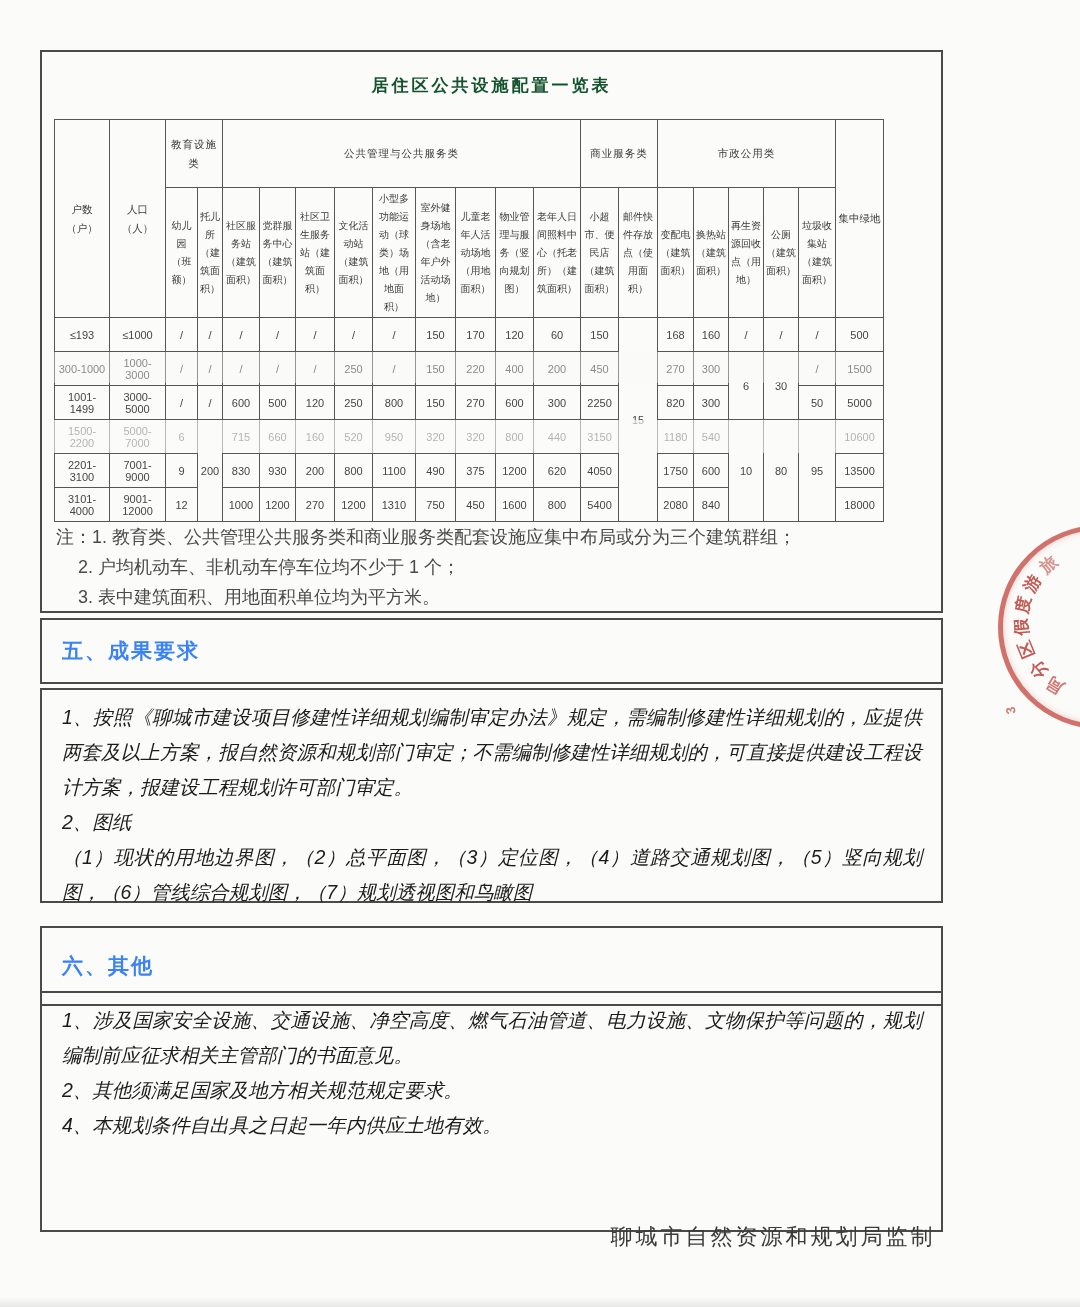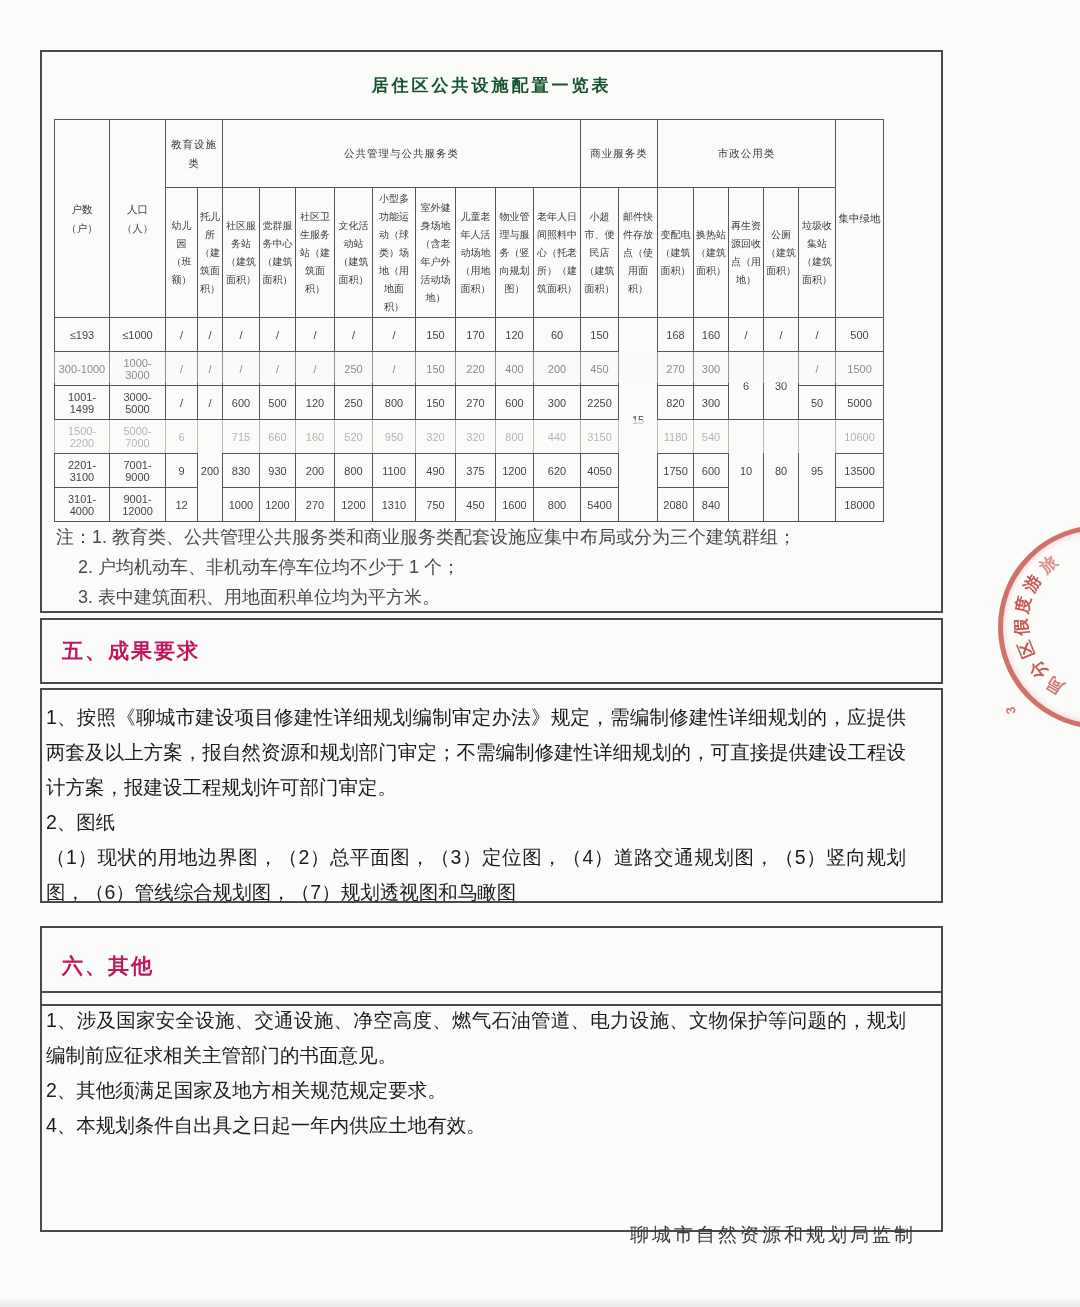--- a/index.html
+++ b/index.html
@@ -54,31 +54,31 @@
   .wash{position:absolute;pointer-events:none;}
   .wash1{left:52px;top:352px;width:831px;height:31px;background:rgba(251,251,249,0.38);}
   .wash2{left:52px;top:420px;width:831px;height:33px;background:rgba(251,251,249,0.60);}
 
   .notes{position:absolute;left:14px;top:478px;width:860px;font-size:18px;color:#4a4a4a;}
   .notes p{margin:0 0 16px 0;line-height:14px;}
   .notes p.ind{margin-left:22px;}
 
   .sec-heading{
     position:absolute;left:20px;top:50%;transform:translateY(-50%);
-    font-size:21px;font-weight:bold;letter-spacing:2px;color:#be185d;
+    font-size:21px;font-weight:bold;letter-spacing:2px;color:#3b82f6;
   }
   .sec-body{
-    position:absolute;left:4px;top:10px;width:860px;
-    font-size:19.5px;line-height:35px;color:#1c1c1c;
+    position:absolute;left:20px;top:10px;width:860px;
+    font-size:19.5px;line-height:35px;color:#1c1c1c;font-style:italic;
   }
   .sec-body p{margin:0;text-align:justify;}
 
   .doc-footer{
     position:absolute;top:1222px;left:598px;width:350px;
-    font-size:19px;letter-spacing:3px;color:#3b3b3b;text-align:center;
+    font-size:22px;letter-spacing:3px;color:#3b3b3b;text-align:center;
   }
 
   
   .seal{position:absolute;left:0;top:0;width:100%;height:100%;pointer-events:none;}
   .seal-ring{
     position:absolute;left:998px;top:525px;width:194px;height:194px;
     border:5px solid rgba(193,59,51,0.72);border-radius:50%;
     box-shadow:inset 0 0 6px rgba(193,59,51,0.25);
   }
   .seal-char{

